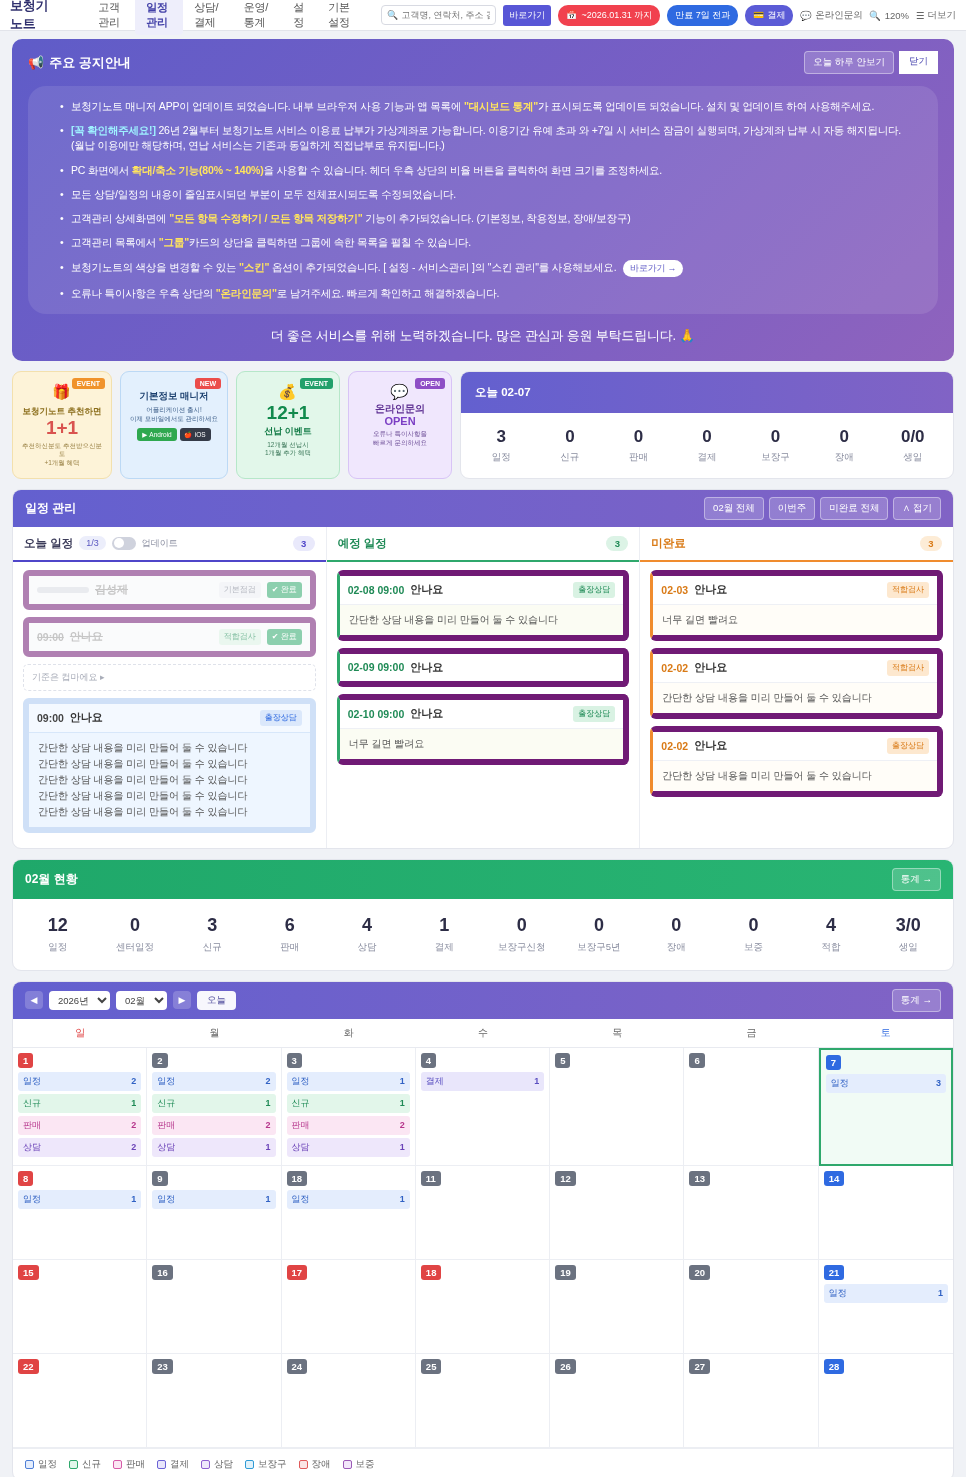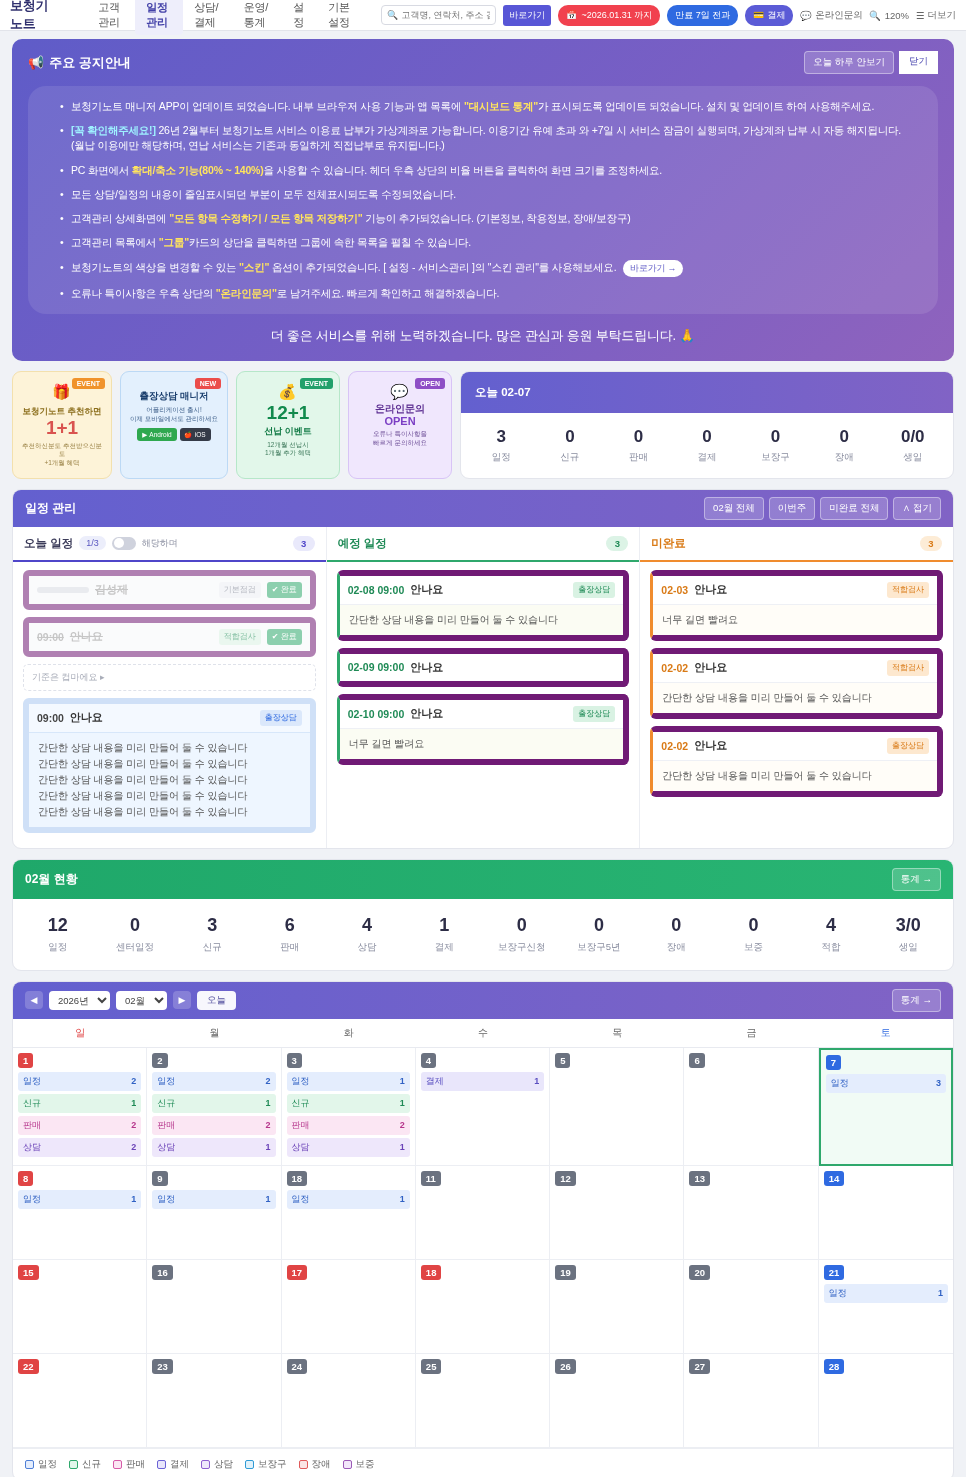--- a/index.html
+++ b/index.html
@@ -552,21 +552,21 @@
     <div class="promo-badge b-orange">EVENT</div>
     <div class="promo-emoji">🎁</div>
     <div class="promo-t1">보청기노트 추천하면</div>
     <div class="promo-big">1+1</div>
     <div class="promo-sub" style="white-space:pre-line;">추천하신분도 추천받으신분도
 +1개월 혜택</div>
   </div>
 
   <div class="promo-card c2">
     <div class="promo-badge b-red">NEW</div>
-    <div class="promo-t2" style="margin-top:10px;">출장상담 매니저</div>
+    <div class="promo-t2" style="margin-top:10px;">기본정보 매니저</div>
     <div class="promo-sub2" style="white-space:pre-line;">어플리케이션 출시!
 이제 모바일에서도 관리하세요</div>
     <div class="store-row">
       <div class="store-btn st-green">
         <span>▶</span>
         <span>Android</span>
       </div>
       <div class="store-btn st-dark">
         <span>🍎</span>
         <span>iOS</span>
@@ -638,21 +638,21 @@
     </div>
   </div>
 
   <div class="sched-cols">
 
     <div class="sched-col">
       <div class="sched-col-head">
         <span class="sch-title">오늘 일정</span>
         <span class="frac-chip">1/3</span>
         <span class="toggle"></span>
-        <span class="mini-label">해당하며</span>
+        <span class="mini-label">업데이트</span>
         <span class="count-chip">3</span>
       </div>
       <div class="sched-body">
 
         <div class="item done-row">
           <div class="item-head">
             <span class="blob"></span>
             <span class="item-name strike">김성제</span>
             <span class="tag tag-gray ml-auto">기본점검</span>
             <span class="tag tag-done">✔ 완료</span>

